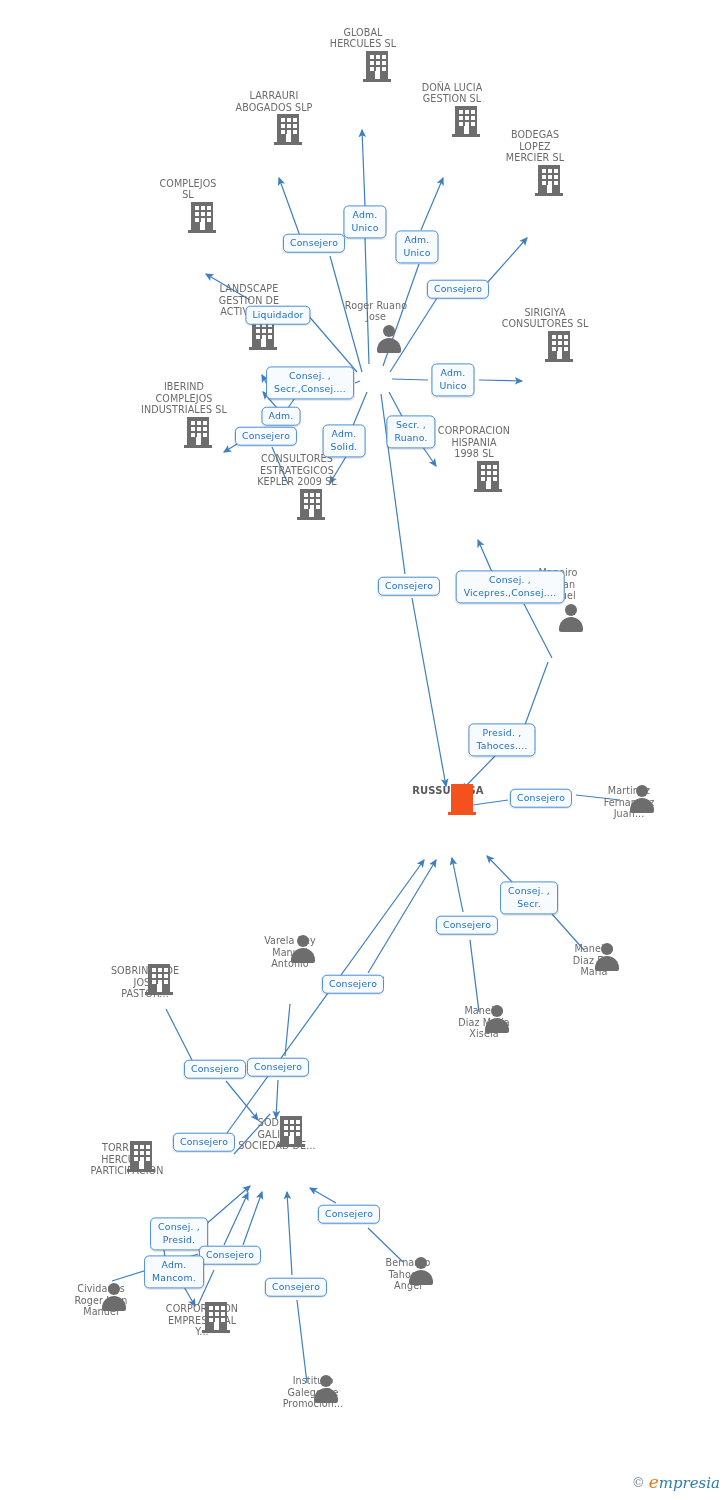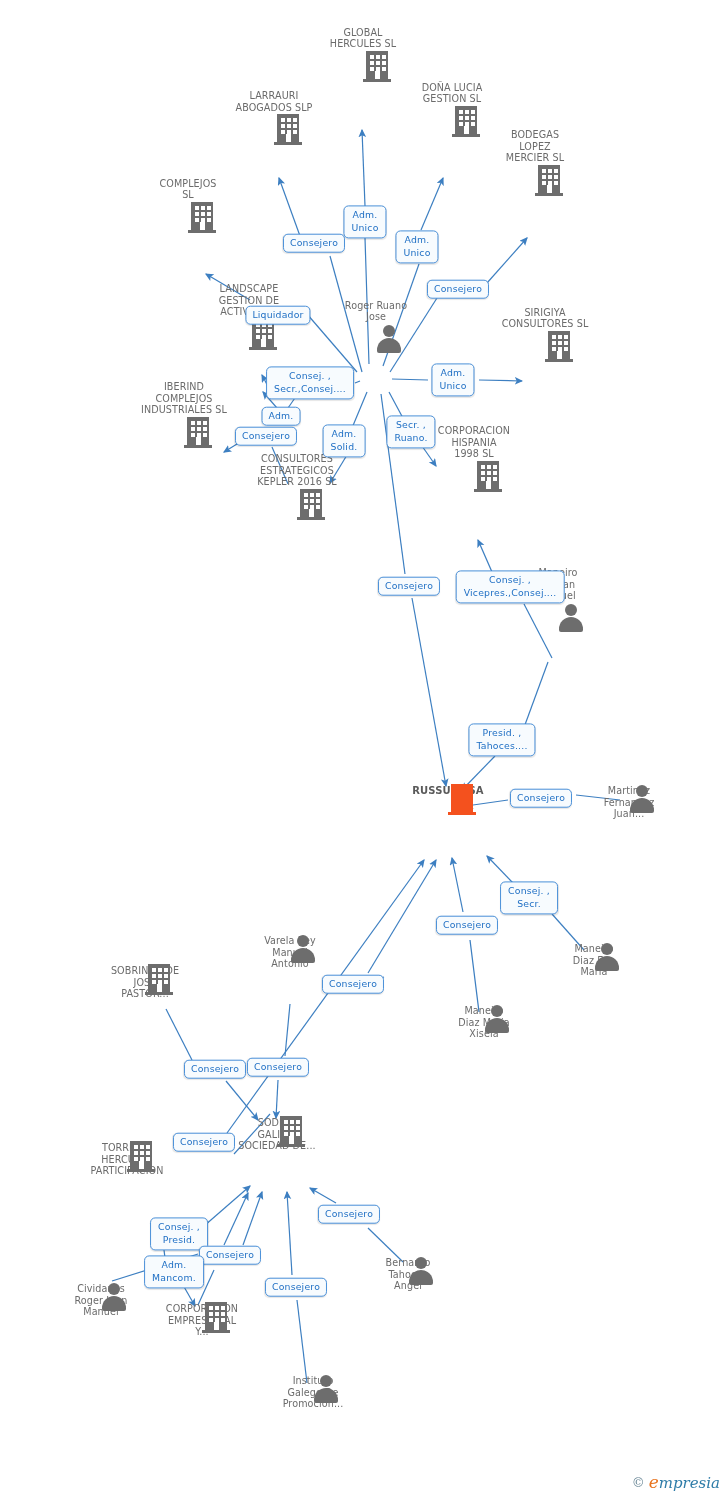--- a/index.html
+++ b/index.html
@@ -202,21 +202,21 @@
       <div class="node caption-top" style="top: 381.2px; left: 184px;">
         <span class="caption">IBERIND
 COMPLEJOS
 INDUSTRIALES SL</span>
         <span class="icon"><span class="bldg">
       <i class="body"></i><i class="w" style="left:6.5px;top:4px"></i><i class="w" style="left:12.5px;top:4px"></i><i class="w" style="left:18.5px;top:4px"></i><i class="w" style="left:6.5px;top:10px"></i><i class="w" style="left:12.5px;top:10px"></i><i class="w" style="left:18.5px;top:10px"></i><i class="w" style="left:6.5px;top:16px"></i><i class="w" style="left:12.5px;top:16px"></i><i class="w" style="left:18.5px;top:16px"></i><i class="door"></i><i class="base"></i></span></span>
       </div>
       <div class="node caption-top" style="top: 453.2px; left: 297px;">
         <span class="caption">CONSULTORES
 ESTRATEGICOS
-KEPLER 2016  SL</span>
+KEPLER 2009  SL</span>
         <span class="icon"><span class="bldg">
       <i class="body"></i><i class="w" style="left:6.5px;top:4px"></i><i class="w" style="left:12.5px;top:4px"></i><i class="w" style="left:18.5px;top:4px"></i><i class="w" style="left:6.5px;top:10px"></i><i class="w" style="left:12.5px;top:10px"></i><i class="w" style="left:18.5px;top:10px"></i><i class="w" style="left:6.5px;top:16px"></i><i class="w" style="left:12.5px;top:16px"></i><i class="w" style="left:18.5px;top:16px"></i><i class="door"></i><i class="base"></i></span></span>
       </div>
       <div class="node caption-top" style="top: 425.2px; left: 474px;">
         <span class="caption">CORPORACION
 HISPANIA
 1998 SL</span>
         <span class="icon"><span class="bldg">
       <i class="body"></i><i class="w" style="left:6.5px;top:4px"></i><i class="w" style="left:12.5px;top:4px"></i><i class="w" style="left:18.5px;top:4px"></i><i class="w" style="left:6.5px;top:10px"></i><i class="w" style="left:12.5px;top:10px"></i><i class="w" style="left:18.5px;top:10px"></i><i class="w" style="left:6.5px;top:16px"></i><i class="w" style="left:12.5px;top:16px"></i><i class="w" style="left:18.5px;top:16px"></i><i class="door"></i><i class="base"></i></span></span>
       </div>

